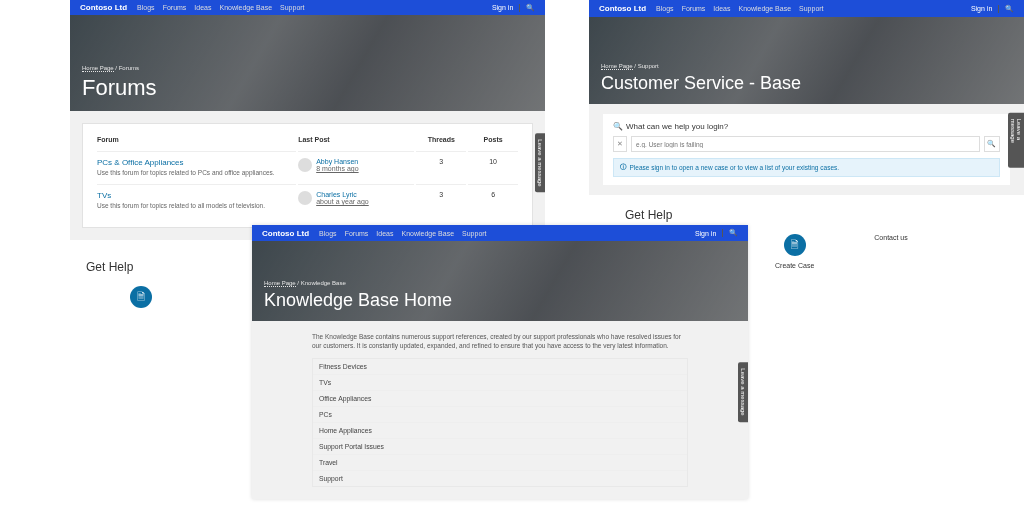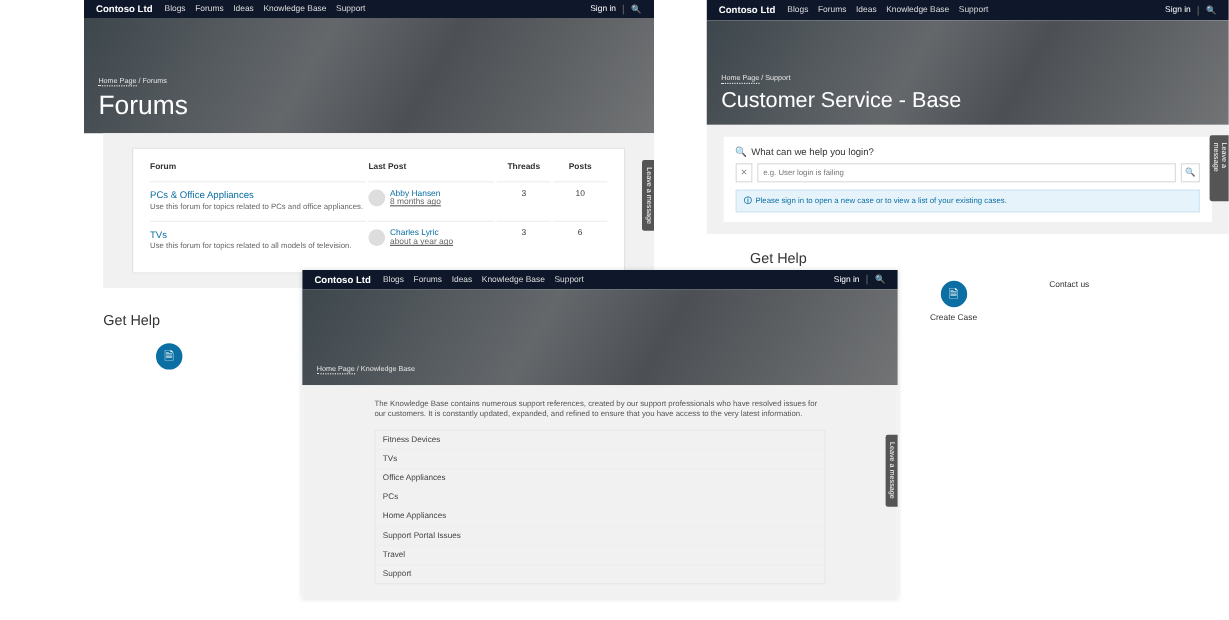--- a/index.html
+++ b/index.html
@@ -1,20 +1,20 @@
 <!DOCTYPE html>
 <html><head>
 <meta charset="utf-8">
 <style>
   * { box-sizing: border-box; margin: 0; padding: 0; }
   body { background: #fff; font-family: "Segoe UI", Arial, sans-serif; font-size: 10px; color: #333; width: 1024px; }
   .canvas { position: relative; width: 1024px; height: 517px; }
 
   
-  .topbar { background: #0f172a; color: #fff; height: 18px; display: flex; align-items: center; padding: 0 10px; font-size: 7px; position: relative; }
+  .topbar { background: #1d4ed8; color: #fff; height: 18px; display: flex; align-items: center; padding: 0 10px; font-size: 7px; position: relative; }
   .brand { font-weight: 600; font-size: 8px; margin-right: 10px; }
   .navlinks { display: flex; gap: 8px; }
   .navlinks span { color: #ddd; cursor: pointer; }
   .right-nav { position: absolute; right: 10px; display: flex; align-items: center; gap: 6px; }
   .right-nav .sep { border-left: 1px solid #555; height: 8px; }
   .search-ico, .avatar-ico { font-size: 7px; }
 
   
   .hero { position: relative; background: linear-gradient(0deg, rgba(0,0,0,0.45), rgba(0,0,0,0.45)), linear-gradient(120deg, #6f808a 0%, #b6bcc2 40%, #8a9098 60%, #cfd3d6 100%); color: #fff; padding: 10px 12px; }
   .hero .crumbs { font-size: 6px; color: #e5e5e5; }
@@ -25,21 +25,21 @@
   .body-area { background: #f1f1f1; position: relative; }
   .card { background: #fff; border: 1px solid #e2e2e2; padding: 10px 12px; }
 
   
   .msg-tab { position: absolute; right: 0; top: 40%; transform: translateY(-50%); background: #555; color: #fff; writing-mode: vertical-rl; font-size: 6px; padding: 6px 2px; border-radius: 2px 0 0 2px; cursor: pointer; }
 
   
   #panel-forums { position: absolute; left: 70px; top: 0; width: 475px; height: 240px; display:flex; flex-direction:column; }
   #panel-forums .hero { height: 110px; display:flex; flex-direction:column; justify-content:flex-end; }
   #panel-forums .hero h1 { font-size: 22px; }
-  #panel-forums .body-area { flex:1; padding: 12px 24px; margin-left: 16px; }
+  #panel-forums .body-area { flex:1; padding: 12px 12px; }
   .forum-table { width: 100%; font-size: 7px; }
   .forum-table th { text-align: left; font-weight: 600; padding-bottom: 6px; }
   .forum-table th.num { text-align: center; }
   .forum-row td { padding: 6px 0; border-top: 1px solid #eee; vertical-align: top; }
   .forum-row .title { color: #0b6fa4; font-size: 8px; cursor: pointer; }
   .forum-row .desc { color: #666; font-size: 6.5px; margin-top: 2px; }
   .forum-row .poster { display:flex; align-items:center; gap:4px; }
   .poster .av { width:14px; height:14px; border-radius:50%; background:#ddd; display:inline-block; }
   .poster .who { color:#0b6fa4; }
   .poster .when { color:#666; text-decoration:underline; }
@@ -237,20 +237,21 @@
         <span>Sign in</span>
         <span class="sep"></span>
         <span class="search-ico">🔍</span>
       </div>
     </div>
     <div class="hero">
       <div class="crumbs">
         <a>Home Page</a> /
         <span>Knowledge Base</span>
       </div>
+      <h1>Knowledge Base Home</h1>
     </div>
     <div class="body-area">
       <div class="kb-intro">The Knowledge Base contains numerous support references, created by our support professionals who have resolved issues for our customers. It is constantly updated, expanded, and refined to ensure that you have access to the very latest information.</div>
       <div class="kb-list">
         <div>Fitness Devices</div>
         <div>TVs</div>
         <div>Office Appliances</div>
         <div>PCs</div>
         <div>Home Appliances</div>
         <div>Support Portal Issues</div>

